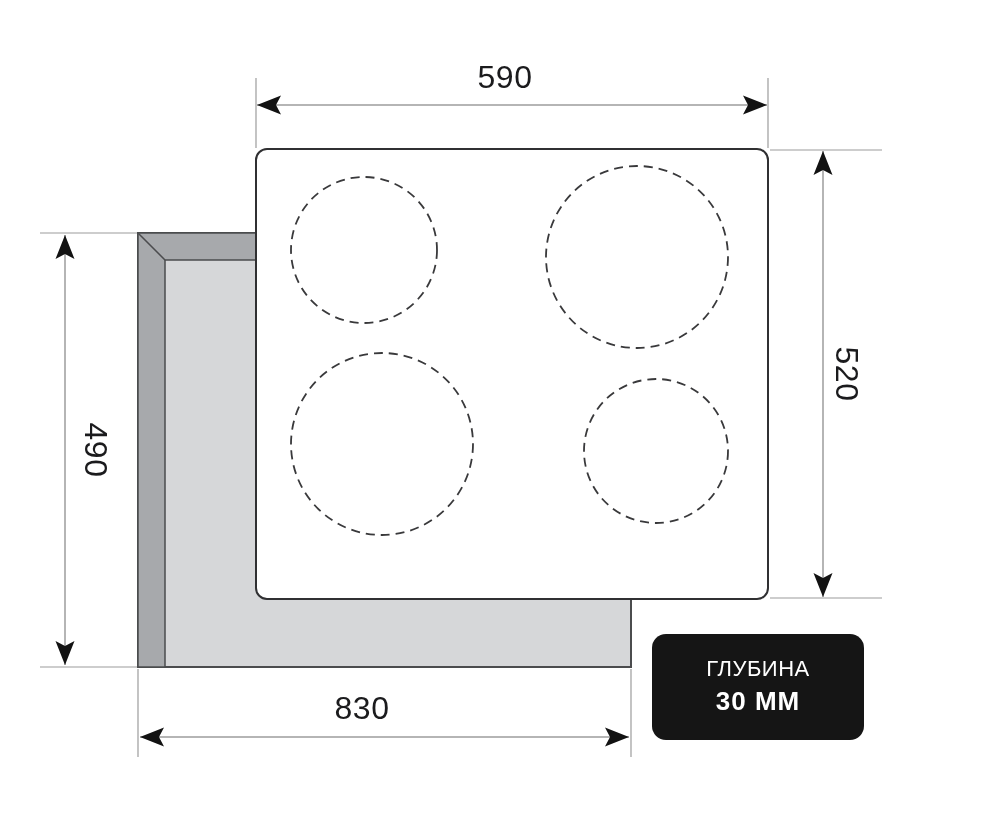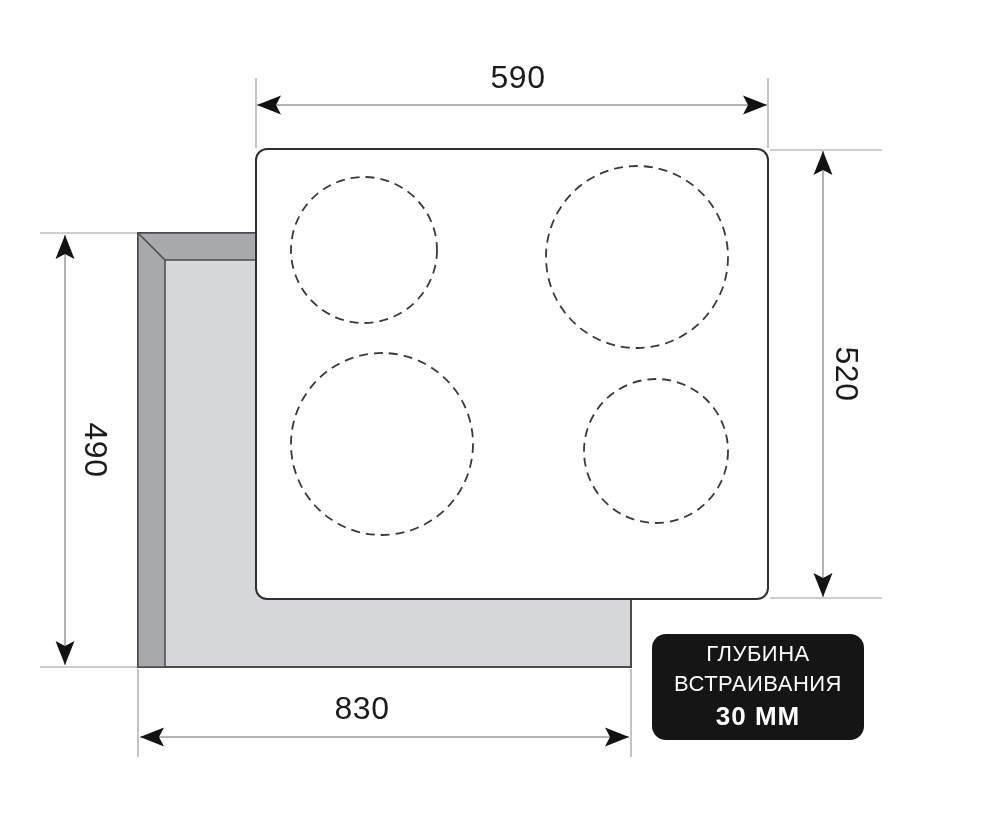--- a/index.html
+++ b/index.html
@@ -147,27 +147,26 @@
       <path class="arrow" d="M767,105 L743,95.5 L748,105 L743,114.5 Z"></path>
       <path class="arrow" d="M823,151 L813.5,175 L823,170 L832.5,175 Z"></path>
       <path class="arrow" d="M823,597 L813.5,573 L823,578 L832.5,573 Z"></path>
       <path class="arrow" d="M65,235 L55.5,259 L65,254 L74.5,259 Z"></path>
       <path class="arrow" d="M65,665 L55.5,641 L65,646 L74.5,641 Z"></path>
       <path class="arrow" d="M140,737 L164,746.5 L159,737 L164,727.5 Z"></path>
       <path class="arrow" d="M629,737 L605,727.5 L610,737 L605,746.5 Z"></path>
     </g>
   </svg>
 
-  <div class="dim-label" style="left:505px; top:77px;margin-left:13px;">590</div>
+  <div class="dim-label" style="left:505px; top:77px;">590</div>
 
   <div class="dim-label rot" style="left:846px; top:374px;">520</div>
 
   <div class="dim-label rot" style="left:95px; top:450px;">490</div>
 
   <div class="dim-label" style="left:362px; top:708px;">830</div>
 
   <div class="badge">
     <div class="badge-line">ГЛУБИНА</div>
-    <div class="badge-line">ВСТРАИВАНИЯ</div>
     <div class="badge-line bold">30 ММ</div>
   </div>
 
 </div>
 
 </body></html>

